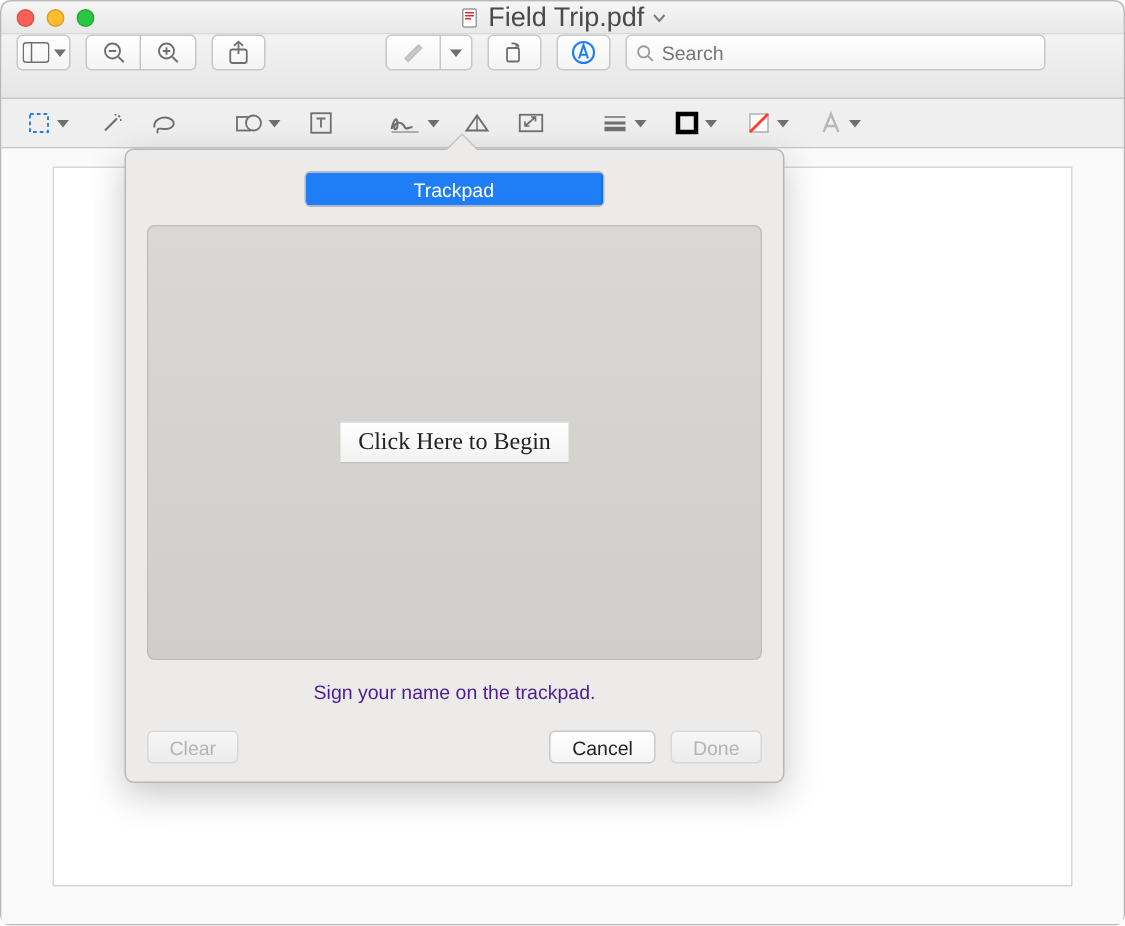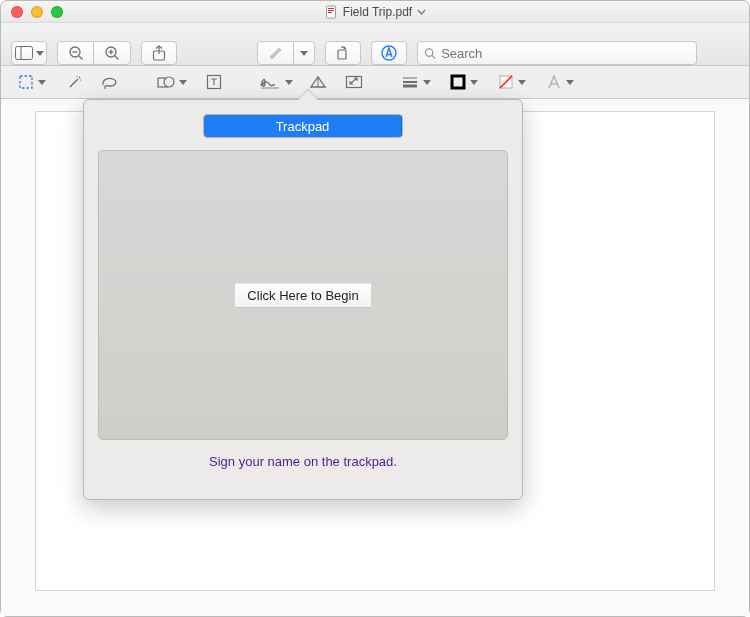--- a/index.html
+++ b/index.html
@@ -6,25 +6,25 @@
   html, body { width: 750px; height: 617px; overflow: hidden; font-family: -apple-system, "Helvetica Neue", Arial, sans-serif; font-size: 13px; color: #222; }
   body { background: #fff; }
 
   .window { width: 750px; height: 617px; border: 1px solid #b9b9b9; border-radius: 7px; display: flex; flex-direction: column; background: #efefef; box-shadow: 0 0 0 1px rgba(0,0,0,0.02) inset; position: relative; }
 
   
   .titlebar { height: 22px; display: flex; align-items: center; justify-content: center; position: relative; background: linear-gradient(#f6f6f6,#e8e8e8); border-top-left-radius: 7px; border-top-right-radius: 7px; border-bottom: 1px solid #d8d8d8; }
   .traffic { position: absolute; left: 10px; top: 5px; display: flex; gap: 8px; }
   .dot { width: 12px; height: 12px; border-radius: 50%; border: 0.5px solid rgba(0,0,0,0.15); }
   .dot.red { background: #ff5f57; } .dot.yellow { background: #febc2e; } .dot.green { background: #28c840; }
-  .title-center { display: flex; align-items: center; gap: 5px; font-size: 12px; color: #4a4a4a; }
+  .title-center { display: flex; align-items: center; gap: 5px; font-size: 18px; color: #4a4a4a; }
   .title-center svg { display: block; }
 
   
-  .toolbar { height: 43px; display: flex; align-items: flex-end; padding: 0 10px; gap: 10px; background: linear-gradient(#f3f3f3,#e6e6e6); border-bottom: 1px solid #c7c7c7; }
+  .toolbar { height: 43px; display: flex; align-items: flex-start; padding: 0 10px; gap: 10px; background: linear-gradient(#f3f3f3,#e6e6e6); border-bottom: 1px solid #c7c7c7; }
   .btn, .btn-group, .search { height: 24px; border: 1px solid #c7c7c7; border-radius: 4px; background: linear-gradient(#ffffff,#f4f4f4); display: flex; align-items: center; justify-content: center; }
   .btn { width: 36px; }
   .btn-group { display: flex; padding: 0; }
   .btn-group .seg { width: 36px; height: 100%; display: flex; align-items: center; justify-content: center; border-right: 1px solid #c7c7c7; }
   .btn-group .seg:last-child { border-right: none; }
   .flex-spacer { flex: 0 0 60px; }
   .search { flex: 1; justify-content: flex-start; padding: 0 6px; gap: 5px; color: #9a9a9a; max-width: 280px; }
   .search input { border: none; outline: none; background: transparent; font-size: 13px; width: 100%; color: #333; }
 
   
@@ -43,21 +43,21 @@
   
   .popover { position: absolute; top: 0; left: 82px; width: 440px; background: #ecebe9; border: 1px solid #b7b7b7; border-radius: 6px; box-shadow: 0 8px 24px rgba(0,0,0,0.22); padding: 14px 14px 12px; }
   .popover::before { content: ""; position: absolute; top: -10px; left: 214px; width: 0; height: 0; border-left: 10px solid transparent; border-right: 10px solid transparent; border-bottom: 10px solid #ecebe9; filter: drop-shadow(0 -1px 0 #b7b7b7); }
 
   .seg-control { width: 200px; height: 24px; margin: 0 auto 12px; display: flex; border: 1px solid #b7b7b7; border-radius: 4px; overflow: hidden; background: #fff; }
   .seg-control .tab { flex: 1; display: flex; align-items: center; justify-content: center; font-size: 13px; cursor: default; }
   .seg-control .tab.active { background: #1f7ef6; color: #fff; border-right: 1px solid #1767d0; }
   .seg-control .tab:not(.active) { border-left: 1px solid #d0d0d0; }
 
   .pad { width: 100%; height: 290px; background: linear-gradient(#d9d8d6,#cfcecb); border: 1px solid #bdbdba; border-radius: 5px; display: flex; align-items: center; justify-content: center; }
-  .begin { padding: 4px 12px; background: linear-gradient(#ffffff,#f2f2f2); border-top: 1px solid #e2e2e2; border-bottom: 1px solid #c5c5c5; font-size: 13px; }
+  .begin { padding: 4px 12px; background: linear-gradient(#ffffff,#f2f2f2); border-top: 1px solid #e2e2e2; border-bottom: 1px solid #c5c5c5; font-size: 16px; font-family: Liberation Serif, serif; }
 
   .instruction { text-align: center; font-size: 13px; color: #4c1d95; margin: 14px 0 18px; }
 
   .popover-footer { display: flex; gap: 10px; align-items: center; }
   .popover-footer .spacer { flex: 1; }
   .pb { height: 22px; padding: 0 14px; border: 1px solid #c9c9c9; border-radius: 4px; background: linear-gradient(#ffffff,#f4f4f4); font-size: 13px; display: inline-flex; align-items: center; }
   .pb.disabled { color: #b4b4b4; background: linear-gradient(#f6f6f6,#ececec); border-color: #d8d8d8; }
 
   svg { display: block; }
 </style>
@@ -244,16 +244,22 @@
     <div class="paper"></div>
 
     <div class="popover">
       <div class="seg-control">
         <div class="tab active">Trackpad</div>
       </div>
       <div class="pad">
         <div class="begin">Click Here to Begin</div>
       </div>
       <div class="instruction">Sign your name on the trackpad.</div>
+      <div class="popover-footer">
+        <div class="pb disabled">Clear</div>
+        <div class="spacer"></div>
+        <div class="pb">Cancel</div>
+        <div class="pb disabled">Done</div>
+      </div>
     </div>
   </div>
 
 </div>
 
 </body></html>

